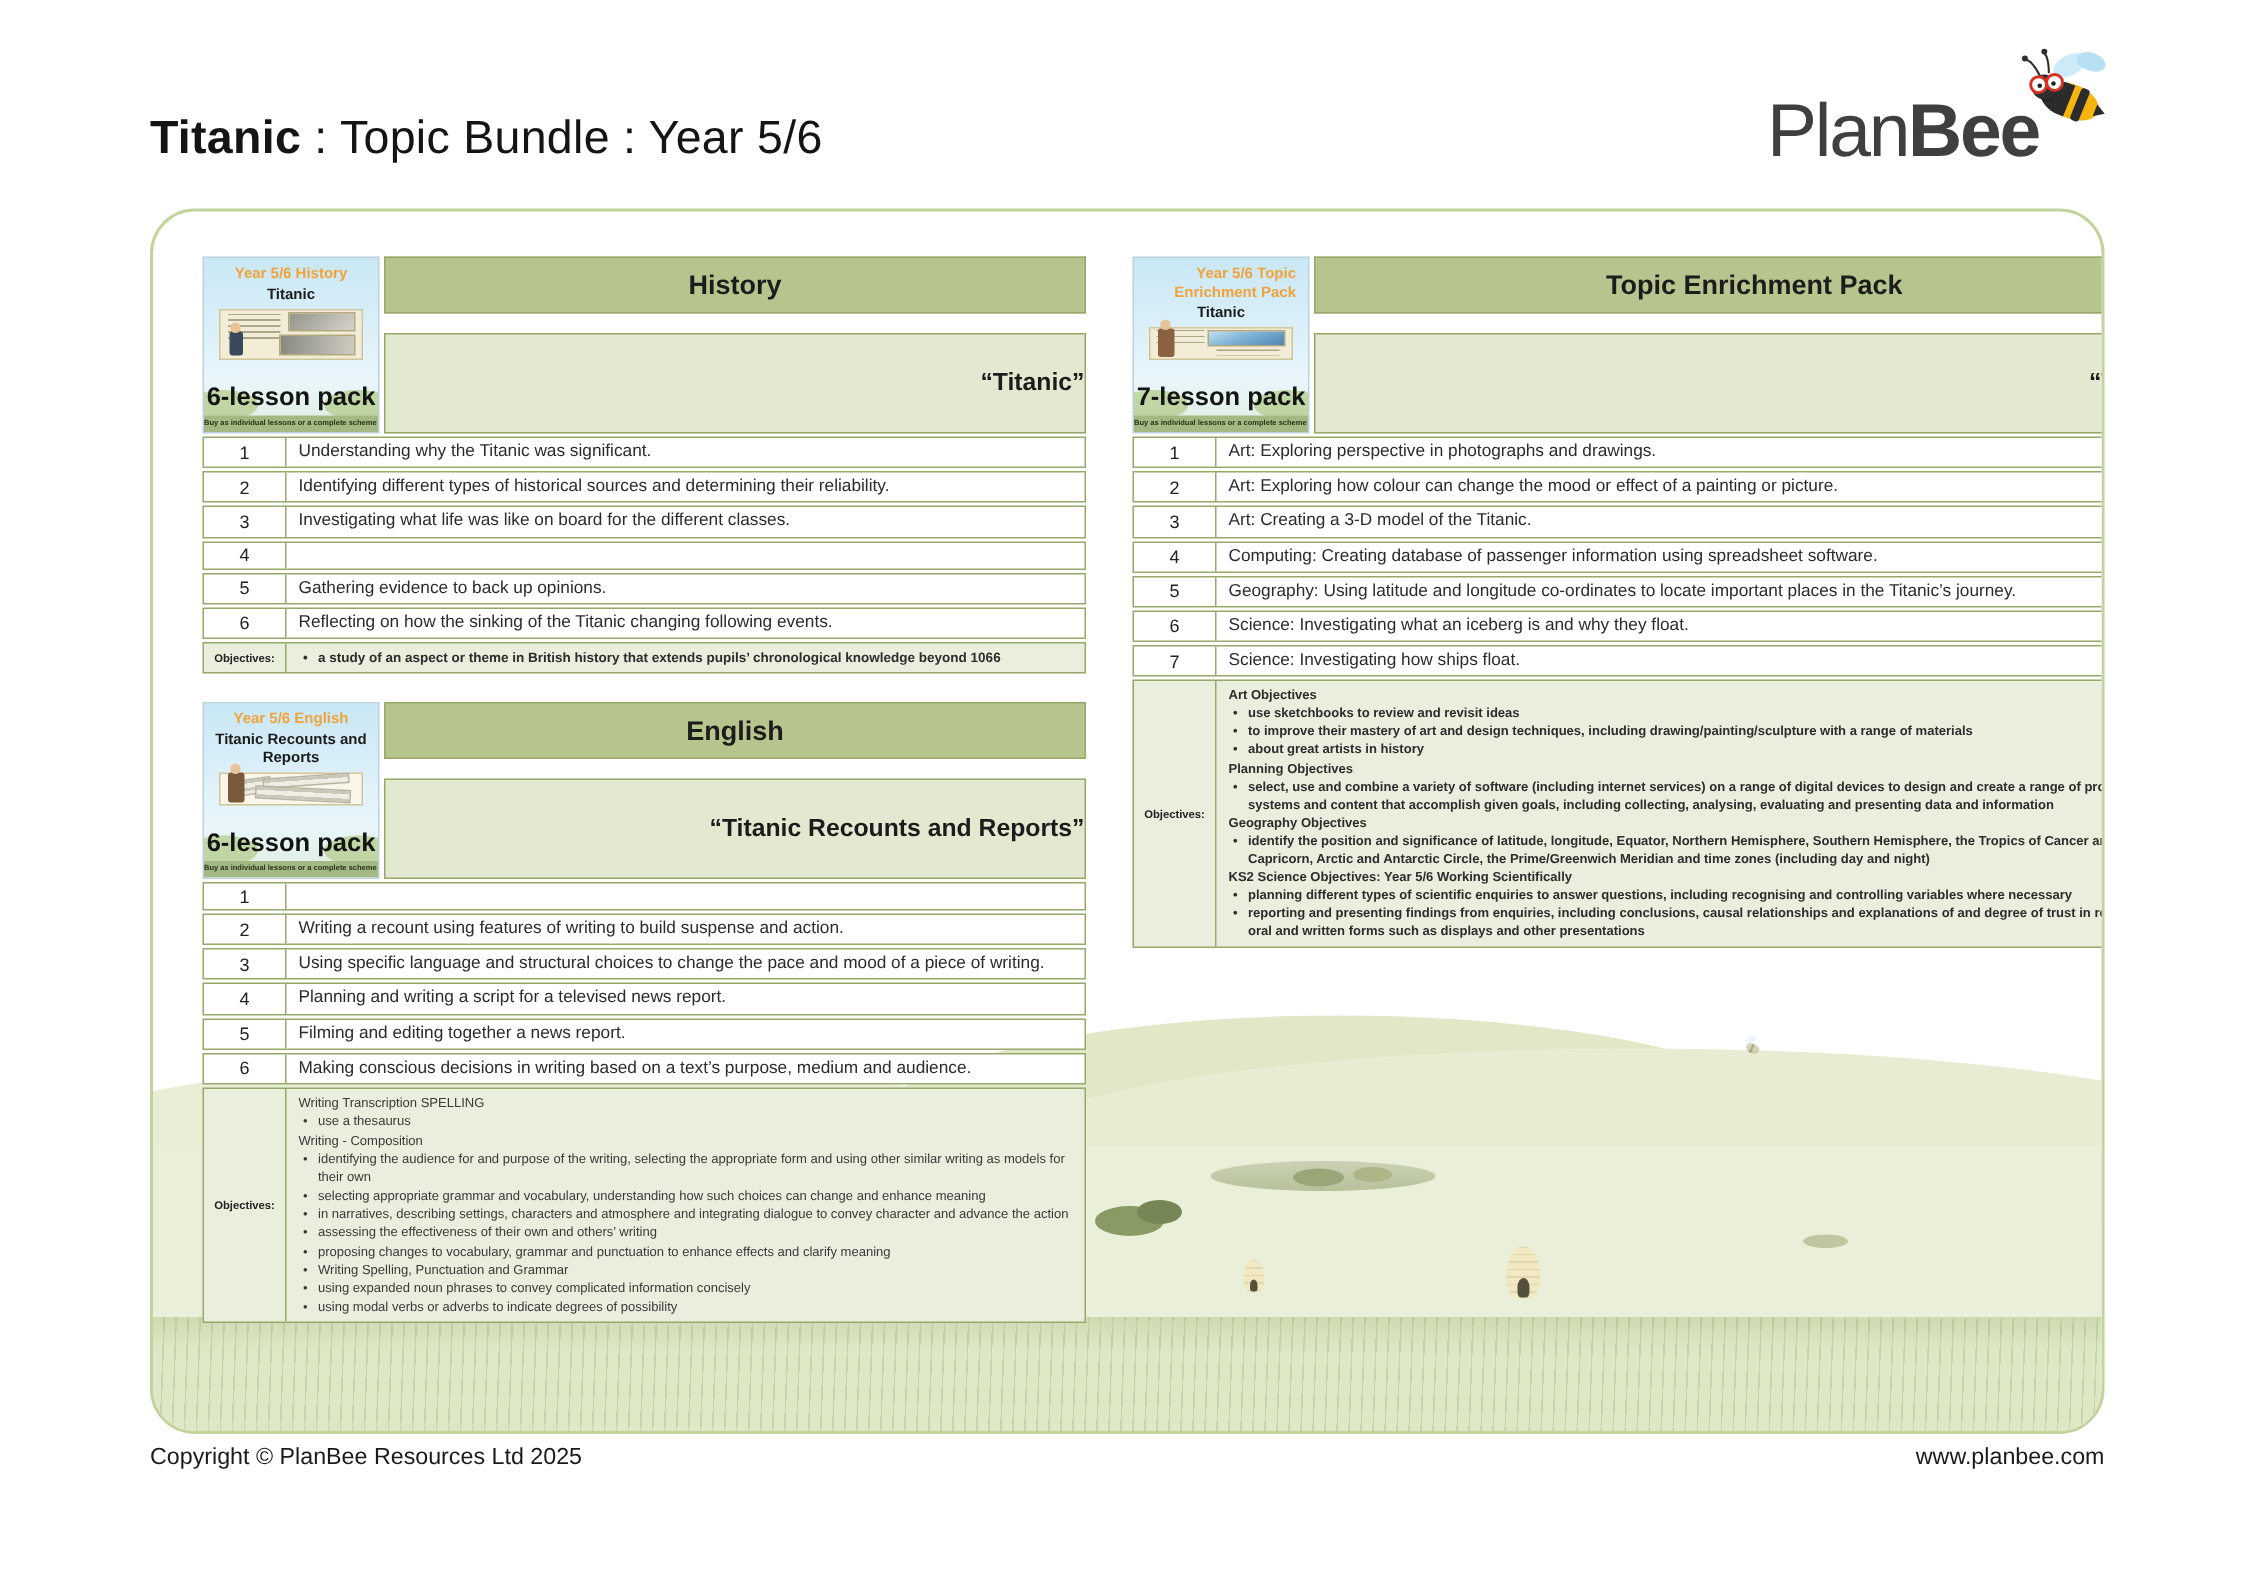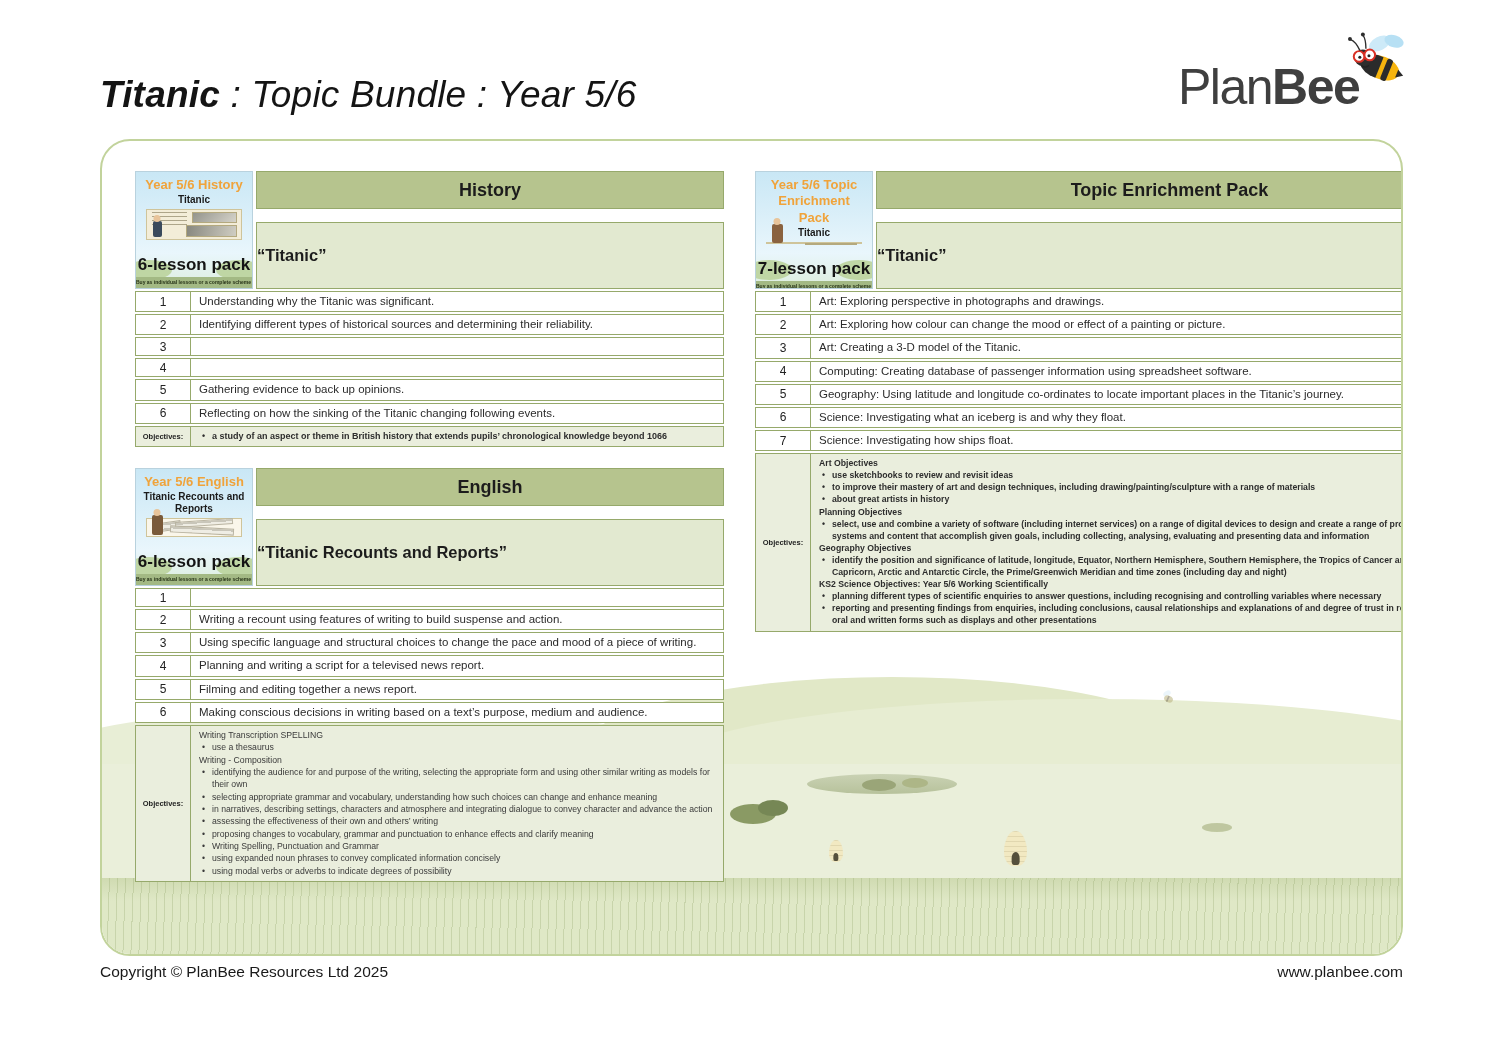--- a/index.html
+++ b/index.html
@@ -11,21 +11,21 @@
     --sky_blue:#cfe9f6;
     --panel_border:#c2d39c;
     --text_dark:#2b2b2b;
   }
   *{margin:0;padding:0;box-sizing:border-box;}
   html,body{width:1500px;height:1061px;background:#fff;overflow:hidden;
     font-family:"Liberation Sans", sans-serif;color:var(--text_dark);}
   body{position:relative;}
 
   
-  .page-title{position:absolute;left:100px;top:74px;font-size:37px;color:#141414;letter-spacing:.2px;font-style:italic;}
+  .page-title{position:absolute;left:100px;top:74px;font-size:31px;color:#141414;letter-spacing:.2px;}
   .page-title b{font-weight:700;}
 
   .logo{position:absolute;left:1178px;top:62px;width:230px;height:70px;}
   .logo-text{font-size:50px;color:#3f3f3f;letter-spacing:-1.5px;line-height:1;}
   .logo-text .bee-bold{font-weight:700;}
   .logo-bee{position:absolute;left:156px;top:-32px;width:76px;height:62px;}
 
   
   .panel{position:absolute;left:100px;top:139px;width:1303px;height:817px;
     background:#fff;border:2px solid var(--panel_border);border-radius:30px;overflow:hidden;}
@@ -61,27 +61,27 @@
   .pack{position:absolute;z-index:3;display:flex;flex-direction:column;gap:2px;}
   .pack-history{left:33px;top:30px;width:589px;}
   .pack-english{left:33px;top:327px;width:589px;border-radius:21px;}
   .pack-topic{left:653px;top:30px;width:708px;}
 
   .head-row{display:grid;grid-template-columns:118px 1fr;gap:3px;height:118px;}
   .head-right{display:flex;flex-direction:column;gap:13px;min-width:0;}
   .pack-header{flex:0 0 38px;background:var(--header_green);border:1px solid var(--table_border);
     display:flex;align-items:center;justify-content:center;font-weight:700;font-size:18px;color:#1c1c1c;}
   .pack-subtitle{flex:1;background:var(--subtitle_green);border:1px solid var(--table_border);
-    display:flex;align-items:center;justify-content:flex-start;font-weight:700;font-size:16.5px;color:#1c1c1c;}
+    display:flex;align-items:center;justify-content:flex-end;font-weight:700;font-size:16.5px;color:#1c1c1c;}
 
   
   .card{position:relative;background:linear-gradient(#c9e7f5,#e9f6fc 70%,#ddeedd);
     border:1px solid #b9d2de;display:flex;flex-direction:column;align-items:center;overflow:hidden;}
-  .card-year{margin-top:5px;font-size:13px;font-weight:700;color:var(--accent_orange);
-    text-align:center;line-height:1.25;padding:0 8px;z-index:2;}
+  .card-year{margin-top:5px;font-size:10px;font-weight:700;color:var(--accent_orange);
+    text-align:right;line-height:1.25;padding:0 8px;z-index:2;}
   .card-title{font-size:10px;font-weight:700;color:#1b1b1b;text-align:center;line-height:1.2;
     padding:1px 6px 0;z-index:2;}
   .thumb{position:relative;flex:1;align-self:stretch;margin:3px 10px 1px;min-height:0;
     border:1px solid #cfc49a;background:#f3edd8;z-index:2;}
   .thumb .tlines{position:absolute;background:repeating-linear-gradient(rgba(105,95,60,.5) 0 1px,transparent 1px 4px);}
   .thumb .photo{position:absolute;border:1px solid #b4a97e;}
   .thumb-history .ph1{right:4%;top:5%;width:48%;height:40%;background:linear-gradient(135deg,#94948c,#d6d4ca);}
   .thumb-history .ph2{right:4%;bottom:6%;width:55%;height:42%;background:linear-gradient(100deg,#88887f,#cfcdc2);}
   .thumb-history .tlines{left:5%;top:7%;width:38%;height:55%;}
   .fig{position:absolute;border-radius:2px;}
@@ -216,20 +216,21 @@
         <div class="lesson-row">
           <div class="lesson-num">1</div>
           <div class="lesson-text">Understanding why the Titanic was significant.</div>
         </div>
         <div class="lesson-row">
           <div class="lesson-num">2</div>
           <div class="lesson-text">Identifying different types of historical sources and determining their reliability.</div>
         </div>
         <div class="lesson-row">
           <div class="lesson-num">3</div>
+          <div class="lesson-text">Investigating what life was like on board for the different classes.</div>
         </div>
         <div class="lesson-row">
           <div class="lesson-num">4</div>
         </div>
         <div class="lesson-row">
           <div class="lesson-num">5</div>
           <div class="lesson-text">Gathering evidence to back up opinions.</div>
         </div>
         <div class="lesson-row">
           <div class="lesson-num">6</div>

